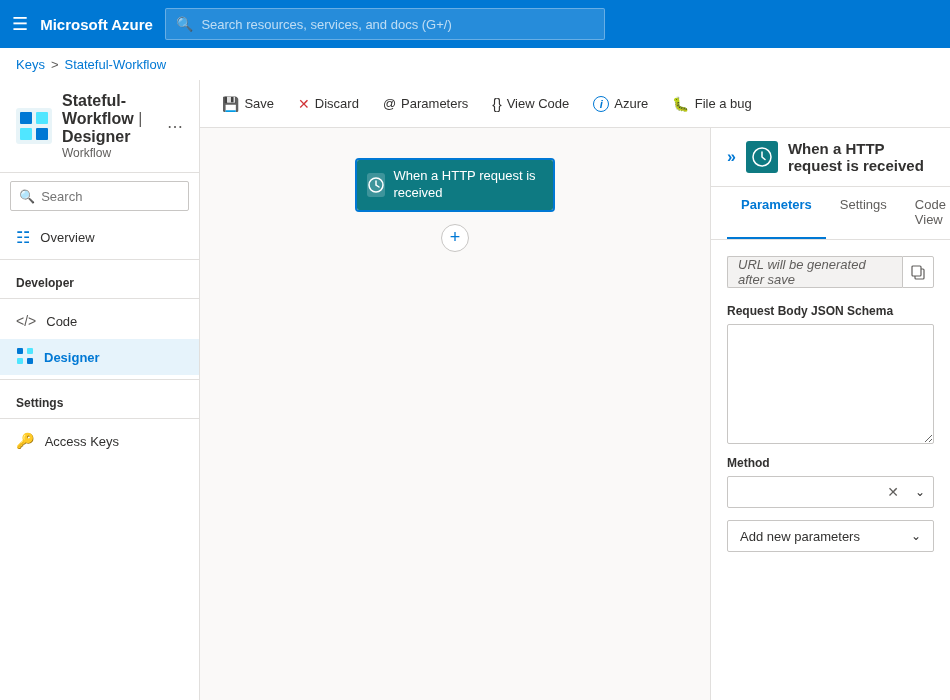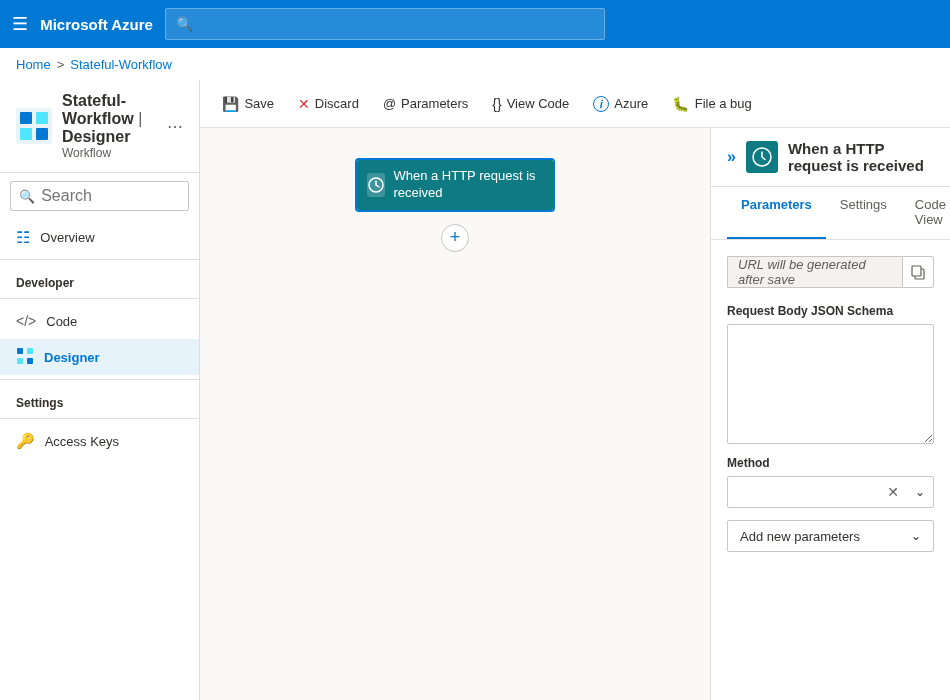--- a/index.html
+++ b/index.html
@@ -115,21 +115,21 @@
       border-radius: 2px;
       display: flex;
       align-items: center;
       padding: 0 8px;
       gap: 6px;
       background: white;
     }
     .search-box input {
       border: none;
       outline: none;
-      font-size: 16px;
+      font-size: 13px;
       color: #4d7c0f;
       width: 100%;
     }
 
     .sidebar-nav {
       flex: 1;
       overflow-y: auto;
     }
 
     .sidebar-item {
@@ -439,25 +439,26 @@
     }
   </style>
 </head>
 <body>
 
 <div class="top-nav">
   <span class="hamburger-icon">☰</span>
   <span class="azure-logo">Microsoft Azure</span>
   <div class="global-search">
     <span style="color:rgba(255,255,255,0.7);font-size:14px;">🔍</span>
+    <input type="text" placeholder="Search resources, services, and docs (G+/)" style="">
   </div>
 </div>
 
 <div class="breadcrumb">
-  <span style="cursor:pointer;">Home</span>
+  <span style="cursor:pointer;">Keys</span>
   <span class="sep">&gt;</span>
   <span style="cursor:pointer;">Stateful-Workflow</span>
 </div>
 
 <div class="main-container">
 
   <div class="sidebar">
 
     <div class="resource-header">
       <div class="resource-icon">

